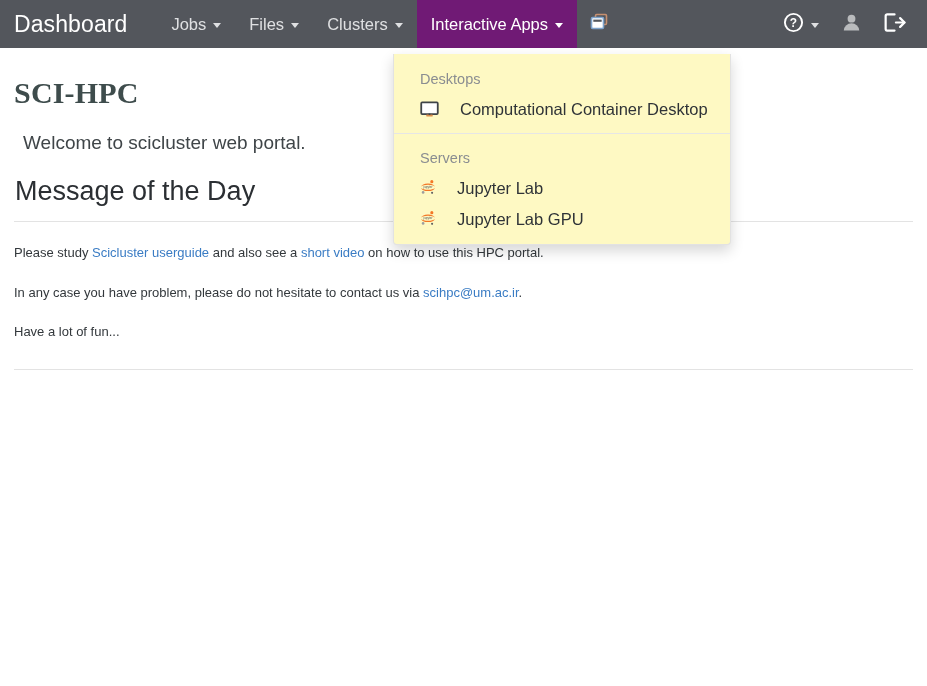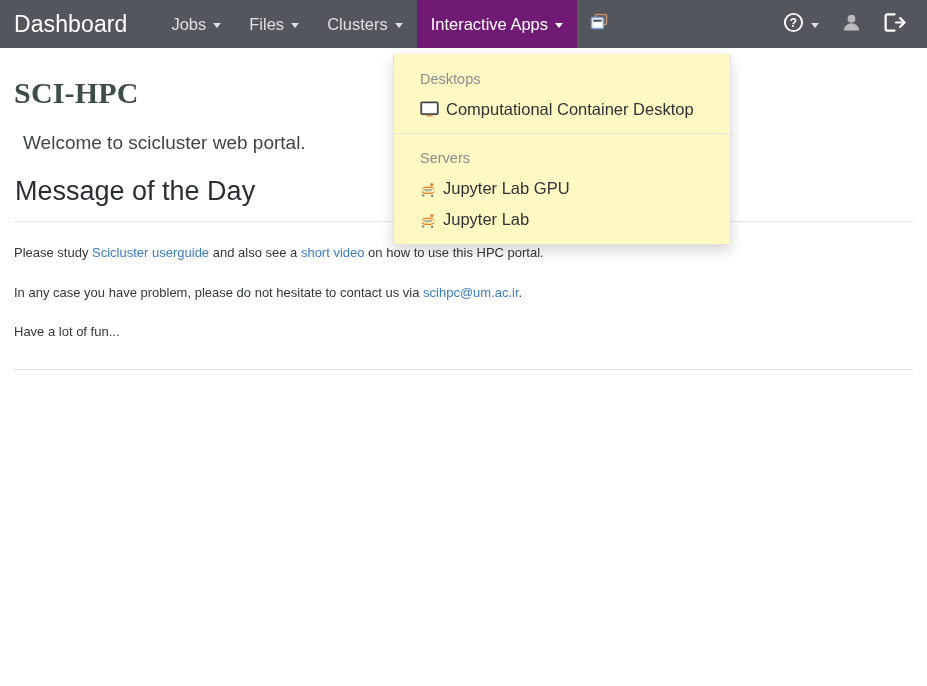--- a/index.html
+++ b/index.html
@@ -85,22 +85,22 @@
     z-index: 30;
   }
   .dropdown-header {
     padding: 8px 24px 7px 26px;
     font-size: 14.5px;
     color: #8a8d91;
     font-weight: 400;
   }
   .dropdown-item {
     display: flex;
-    align-items: flex-end;
-    gap: 7px;
+    align-items: flex-start;
+    gap: 21px;
     padding: 6px 24px 6px 26px;
     font-size: 16.5px;
     color: #2f3337;
     text-decoration: none;
     cursor: pointer;
     white-space: nowrap;
   }
   .dropdown-divider {
     height: 1px;
     background: #e6e6e6;
@@ -254,35 +254,35 @@
       <span class="item-icon">
         <svg width="16" height="16" viewBox="0 0 18 18">
           <circle cx="13.3" cy="3.0" r="1.75" fill="#f37726"></circle>
           <circle cx="3.5" cy="15.1" r="1.5" fill="#9e9e9e"></circle>
           <circle cx="13.6" cy="15.6" r="1.2" fill="#616161"></circle>
           <path d="M9 5.0 C4.6 5.0 1.9 6.6 1.2 8.6 C2.6 7.4 5.5 6.6 9 6.6 C12.5 6.6 15.4 7.4 16.8 8.6 C16.1 6.6 13.4 5.0 9 5.0 Z" fill="#f37726"></path>
           <path d="M9 13.6 C13.4 13.6 16.1 12.0 16.8 10.0 C15.4 11.2 12.5 12.0 9 12.0 C5.5 12.0 2.6 11.2 1.2 10.0 C1.9 12.0 4.6 13.6 9 13.6 Z" fill="#f37726"></path>
           <text x="9" y="10.5" font-family="Liberation Sans, sans-serif" font-size="3.4" fill="#555" text-anchor="middle">jupyter</text>
         </svg>
       </span>
-      <span>Jupyter Lab GPU</span>
+      <span>Jupyter Lab</span>
     </a>
 
     <a class="dropdown-item" href="#">
       <span class="item-icon">
         <svg width="16" height="16" viewBox="0 0 18 18">
           <circle cx="13.3" cy="3.0" r="1.75" fill="#f37726"></circle>
           <circle cx="3.5" cy="15.1" r="1.5" fill="#9e9e9e"></circle>
           <circle cx="13.6" cy="15.6" r="1.2" fill="#616161"></circle>
           <path d="M9 5.0 C4.6 5.0 1.9 6.6 1.2 8.6 C2.6 7.4 5.5 6.6 9 6.6 C12.5 6.6 15.4 7.4 16.8 8.6 C16.1 6.6 13.4 5.0 9 5.0 Z" fill="#f37726"></path>
           <path d="M9 13.6 C13.4 13.6 16.1 12.0 16.8 10.0 C15.4 11.2 12.5 12.0 9 12.0 C5.5 12.0 2.6 11.2 1.2 10.0 C1.9 12.0 4.6 13.6 9 13.6 Z" fill="#f37726"></path>
           <text x="9" y="10.5" font-family="Liberation Sans, sans-serif" font-size="3.4" fill="#555" text-anchor="middle">jupyter</text>
         </svg>
       </span>
-      <span>Jupyter Lab</span>
+      <span>Jupyter Lab GPU</span>
     </a>
 
   </div>
 </div>
 
 <div class="content">
 
   <h1 class="page-title">SCI-HPC</h1>
 
   <p class="welcome">Welcome to scicluster web portal.</p>

